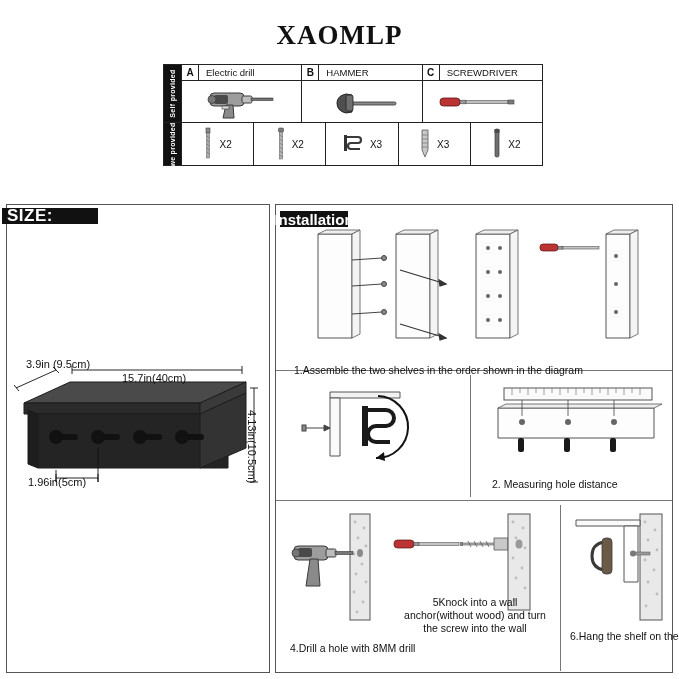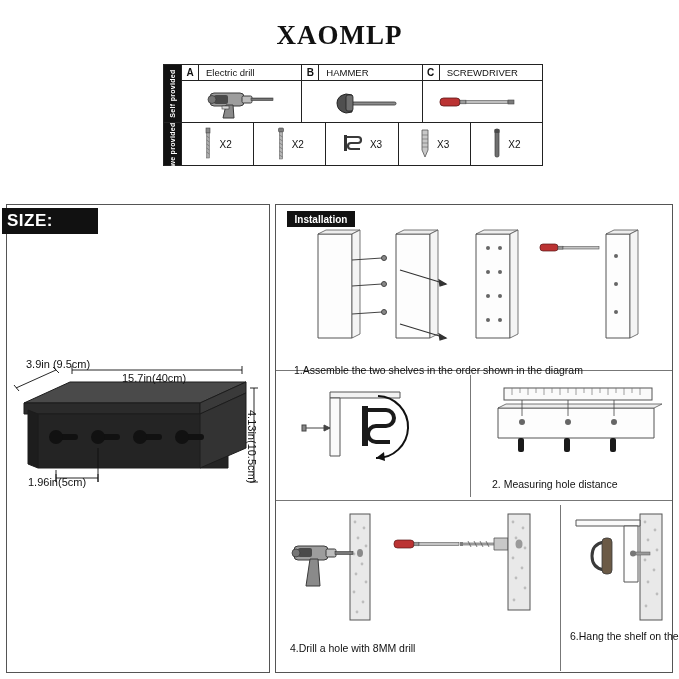--- a/index.html
+++ b/index.html
@@ -127,29 +127,29 @@
 
   .tag {
     position: absolute;
     background: #111;
     color: #fff;
     font-weight: bold;
     box-sizing: border-box;
   }
   .tag-size {
     left: 2px; top: 208px;
-    width: 96px; height: 26px;
+    width: 96px; height: 16px;
     font-size: 17px;
     display: flex; align-items: center; padding-left: 5px;
     letter-spacing: .5px;
   }
   .tag-inst {
-    left: 287px; top: 211px;
+    left: 280px; top: 211px;
     width: 68px; height: 16px;
-    font-size: 10px;
+    font-size: 15px;
     display: flex; align-items: center; justify-content: center;
   }
 
   .dim-label {
     position: absolute;
     font-size: 11px;
     color: #111;
     white-space: nowrap;
   }
   .step-label {
@@ -568,20 +568,21 @@
         <circle cx="135" cy="36" r="1.4"></circle>
           <circle cx="123" cy="46" r="1.4"></circle>
           <circle cx="132" cy="56" r="1.4"></circle>
         <circle cx="126" cy="66" r="1.4"></circle>
           <circle cx="135" cy="76" r="1.4"></circle>
           <circle cx="124" cy="88" r="1.4"></circle>
       </g>
       <ellipse cx="129" cy="32" rx="3.5" ry="4.5" fill="#9a9a9a"></ellipse>
     </svg>
   </div>
+  <div class="step-label wrap" style="left:400px; top:596px;">5Knock into a wall anchor(without wood) and turn the screw into the wall</div>
 
   <div style="position:absolute;left:566px;top:512px;width:106px;height:110px;">
     <svg width="106" height="110" viewBox="0 0 106 110">
 
       <rect x="74" y="2" width="22" height="106" fill="#e9e9e9" stroke="#555" stroke-width="1"></rect>
       <g fill="#bdbdbd">
         <circle cx="79" cy="10" r="1.4"></circle>
           <circle cx="89" cy="18" r="1.4"></circle>
           <circle cx="82" cy="28" r="1.4"></circle>
         <circle cx="91" cy="38" r="1.4"></circle>

